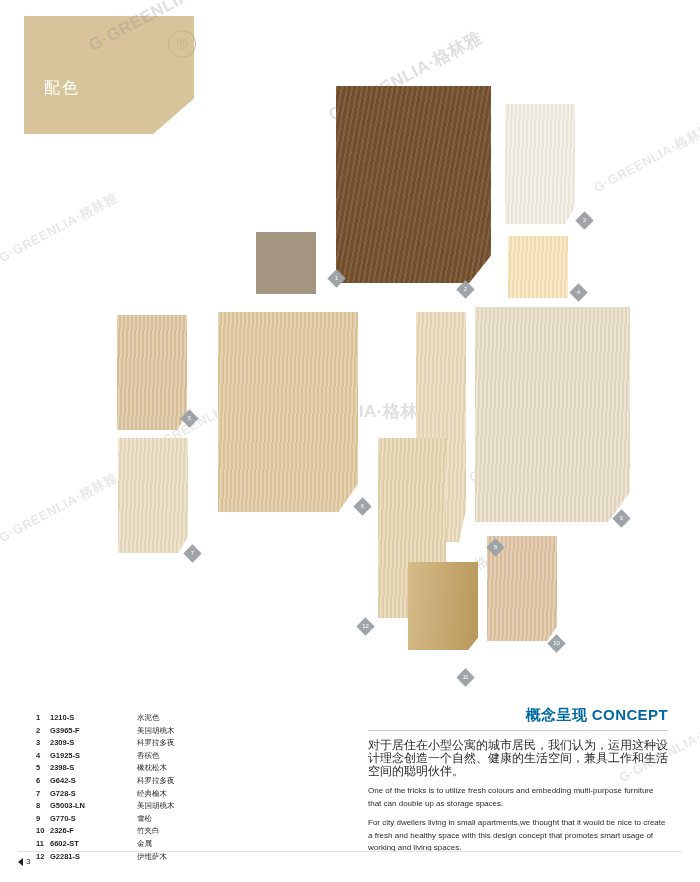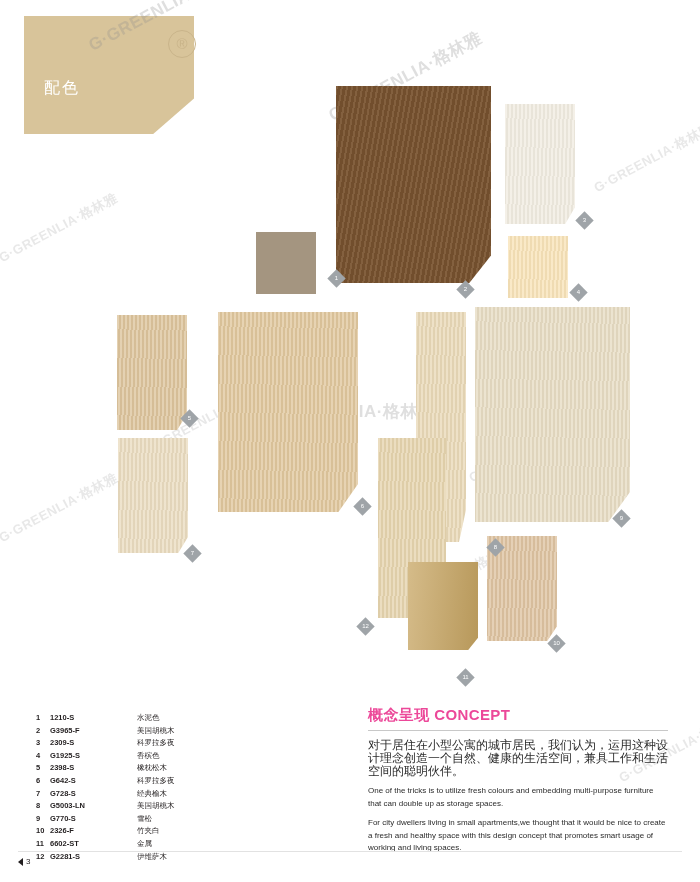--- a/index.html
+++ b/index.html
@@ -133,23 +133,24 @@
   
   .concept {
     position: absolute;
     left: 368px;
     top: 706px;
     width: 300px;
   }
   .concept-title {
     font-size: 15px;
     font-weight: bold;
-    color: #ec4899;
+    color: #0369a1;
     margin: 0 0 5px 0;
     letter-spacing: 0.4px;
+    text-align: right;
   }
   .concept-rule {
     width: 300px;
     height: 1px;
     background: #c8c8c8;
     margin-bottom: 8px;
   }
   .concept-p {
     font-size: 12px;
     line-height: 13px;

